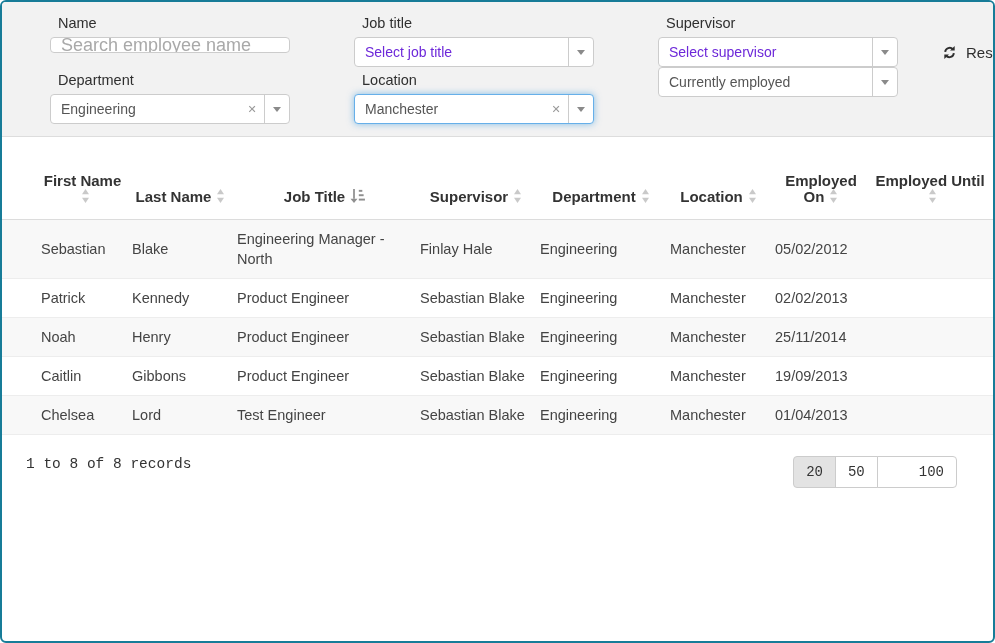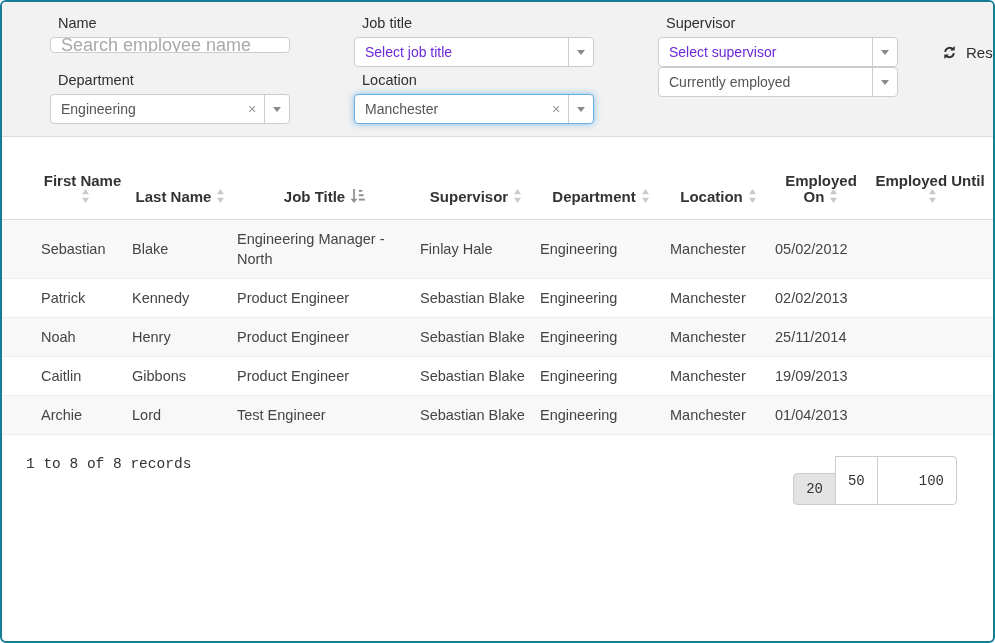--- a/index.html
+++ b/index.html
@@ -107,21 +107,21 @@
   .records { font-size: 14.5px; color: #333; }
   .page-sizes { display: inline-flex; }
   .ps-btn {
     border: 1px solid #ccc; background: #fff; color: #333;
     font-size: 14px; font-family: inherit;
     padding: 7px 12px; min-width: 38px;
     margin-left: -1px; cursor: pointer;
   }
   .ps-btn:first-child { border-radius: 4px 0 0 4px; margin-left: 0; }
   .ps-btn:last-child { border-radius: 0 4px 4px 0; padding-left: 41px; }
-  .ps-btn.active { background: #e3e3e3; margin-top: 17px; }
+  .ps-btn.active { background: #e3e3e3; }
 </style>
 </head>
 <body>
 
 <div class="widget">
 
   <div class="filter-bar">
     <div class="filter-grid">
 
       <div class="fcell">
@@ -284,21 +284,21 @@
           <td>Caitlin</td>
           <td>Gibbons</td>
           <td>Product Engineer</td>
           <td>Sebastian Blake</td>
           <td>Engineering</td>
           <td>Manchester</td>
           <td>19/09/2013</td>
           <td></td>
         </tr>
         <tr>
-          <td>Archie</td>
+          <td>Chelsea</td>
           <td>Lord</td>
           <td>Test Engineer</td>
           <td>Sebastian Blake</td>
           <td>Engineering</td>
           <td>Manchester</td>
           <td>01/04/2013</td>
           <td></td>
         </tr>
       </tbody>
     </table>

